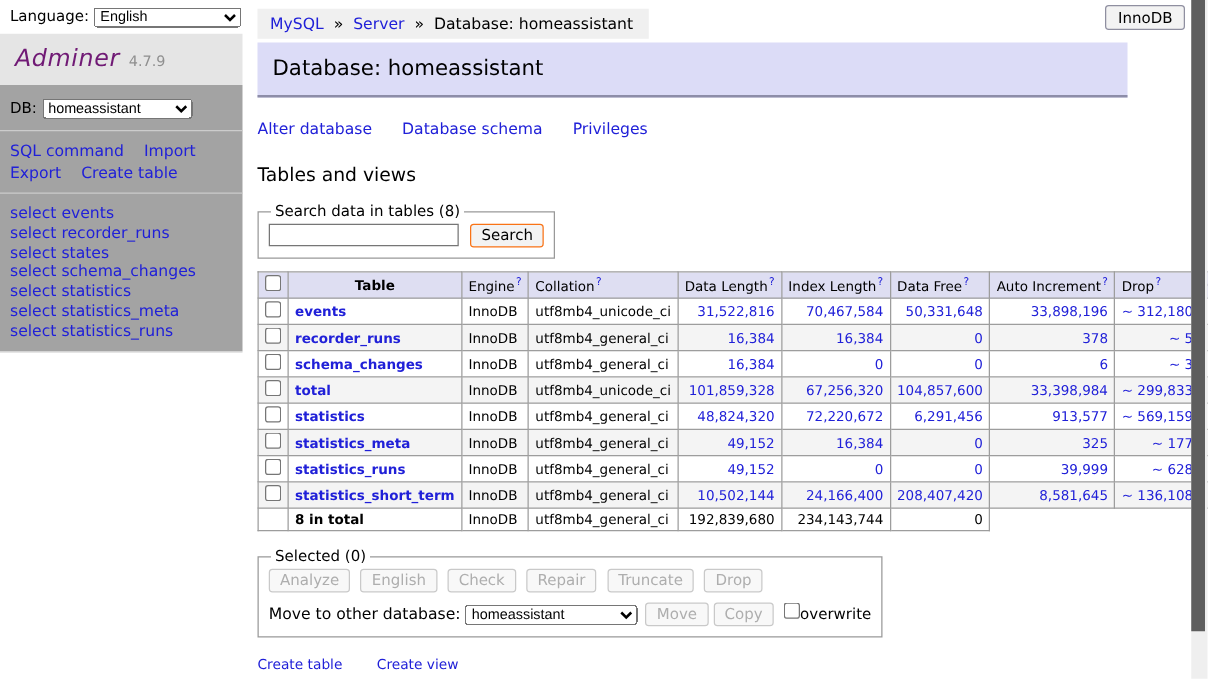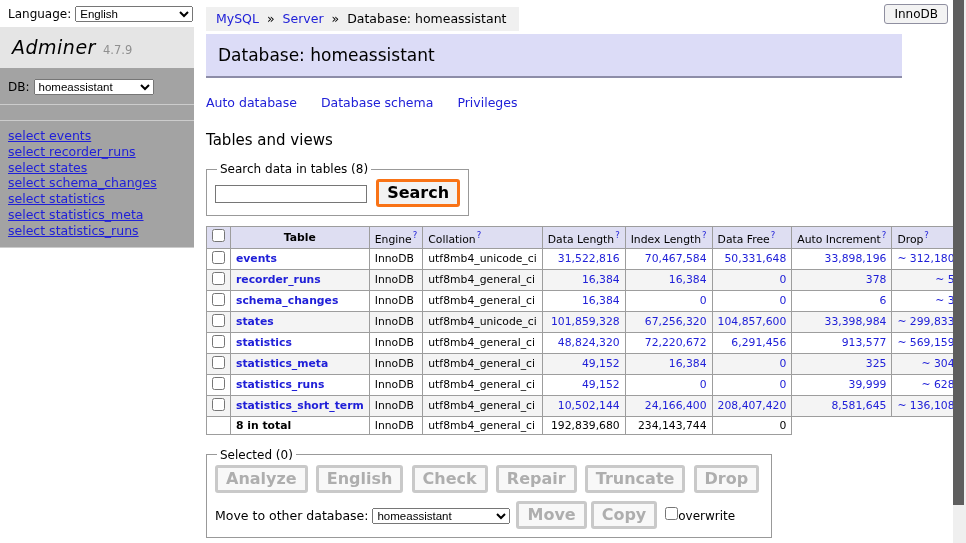--- a/index.html
+++ b/index.html
@@ -11,44 +11,44 @@
   }
   *{box-sizing:border-box;margin:0;padding:0;}
   html,body{width:966px;height:543px;overflow:hidden;background:#fff;
     font-family:"DejaVu Sans","Liberation Sans",sans-serif;font-size:13px;color:#000;}
   a{color:var(--link);text-decoration:none;cursor:pointer;}
   
   #sidebar{position:absolute;left:0;top:0;width:194px;height:543px;}
   .lang-row{padding:6px 8px 5px;background:#fff;font-size:12px;white-space:nowrap;}
   .lang-row select{width:118px;font-size:11.5px;margin-left:4px;}
   .brand{background:#e5e5e5;padding:9px 12px 10px;}
-  .brand .logo{font-style:italic;font-size:19px;color:#000000;letter-spacing:.5px;}
+  .brand .logo{font-style:italic;font-size:19px;color:#701a75;letter-spacing:.5px;}
   .brand .ver{font-size:11.5px;color:#8f8f8f;margin-left:3px;}
   .side-mid{background:#a3a3a3;}
   .db-row{padding:11px 8px 9px;font-size:12px;white-space:nowrap;}
   .db-row select{width:120px;font-size:11.5px;margin-left:4px;}
   .side-hr{border:0;border-top:1px solid #ccc;height:0;}
   .side-actions{padding:7px 8px 8px;font-size:12.5px;line-height:17px;}
   .side-actions a{margin-right:16px;}
   .side-links{padding:7px 8px 8px;font-size:12.5px;}
-  .side-links a{display:block;line-height:15.8px;text-decoration:underline;}
+  .side-links a{display:block;line-height:15.8px;}
   
   #main{position:absolute;left:206px;top:4px;width:696px;}
   .breadcrumb{display:inline-block;background:#f0f0f0;padding:4px 12px 5px 10px;
     margin-top:3px;font-size:12.5px;white-space:nowrap;}
   .breadcrumb .sep{color:#000;margin:0 4px;}
   .page-title{background:var(--title-bg);border-bottom:2px solid #8d8da8;
     padding:11px 12px;font-size:17px;font-weight:400;margin-top:3px;}
   .db-links{margin-top:17px;font-size:12.5px;}
   .db-links a{margin-right:20px;}
   h3{font-size:15px;font-weight:400;margin-top:21px;}
   fieldset{display:inline-block;border:1px solid #999;padding:3px 8px 8px;margin-top:13px;}
   legend{font-size:12px;padding:0 3px;margin-left:2px;}
-  .btn{font-size:16px;font-family:inherit;color:#000;background:#f3f3f3;
-    border:3px solid #f97316;border-radius:3px;padding:1px 8px 2px;cursor:pointer;font-weight:bold;}
+  .btn{font-size:12px;font-family:inherit;color:#000;background:#f3f3f3;
+    border:1px solid #f97316;border-radius:3px;padding:1px 8px 2px;cursor:pointer;}
   .btn:disabled{color:#aeaeae;border-color:#c9c9c9;background:#f8f8f8;cursor:default;}
   .search-box input[type=text]{width:152px;height:18px;border:1px solid #767676;
     font-size:12px;padding:1px 3px;margin-right:5px;background:#fff;}
   
   table{border-collapse:collapse;margin-top:10px;font-size:10.8px;}
   th,td{border:1px solid var(--border);padding:2px 5px;white-space:nowrap;line-height:13px;}
   thead th{background:var(--thead-bg);font-weight:400;text-align:left;}
   thead th.c-table{font-weight:700;text-align:center;min-width:112px;}
   thead th.c-comment{min-width:50px;}
   thead th .sup{font-size:8.5px;vertical-align:super;margin-left:1px;}
@@ -83,20 +83,22 @@
   <div class="brand">
     <span class="logo">Adminer</span>
     <span class="ver">4.7.9</span>
   </div>
   <div class="side-mid">
     <div class="db-row">
       <span>DB:</span><select><option>homeassistant</option></select>
     </div>
     <hr class="side-hr">
     <div class="side-actions">
+      <div><a>SQL command</a><a>Import</a></div>
+      <div><a>Export</a><a>Create table</a></div>
     </div>
     <hr class="side-hr">
     <div class="side-links">
       <a>select events</a>
       <a>select recorder_runs</a>
       <a>select states</a>
       <a>select schema_changes</a>
       <a>select statistics</a>
       <a>select statistics_meta</a>
       <a>select statistics_runs</a>
@@ -110,21 +112,21 @@
     <a>MySQL</a>
     <span class="sep">»</span>
     <a>Server</a>
     <span class="sep">»</span>
     <span>Database: homeassistant</span>
   </div>
 
   <h2 class="page-title">Database: homeassistant</h2>
 
   <div class="db-links">
-    <a>Auto database</a>
+    <a>Alter database</a>
     <a>Database schema</a>
     <a>Privileges</a>
   </div>
 
   <h3>Tables and views</h3>
 
   <fieldset class="search-box">
     <legend>Search data in tables (8)</legend>
     <input type="text" style="">
     <button class="btn">Search</button>
@@ -177,21 +179,21 @@
         <td>utf8mb4_general_ci</td>
         <td class="num">16,384</td>
         <td class="num">0</td>
         <td class="num">0</td>
         <td class="num">6</td>
         <td class="num">~ 3</td>
         <td></td>
       </tr>
       <tr>
         <td class="c-check"><input type="checkbox" style=""></td>
-        <td class="name"><a>states</a></td>
+        <td class="name"><a>total</a></td>
         <td>InnoDB</td>
         <td>utf8mb4_unicode_ci</td>
         <td class="num">101,859,328</td>
         <td class="num">67,256,320</td>
         <td class="num">104,857,600</td>
         <td class="num">33,398,984</td>
         <td class="num">~ 299,833</td>
         <td></td>
       </tr>
       <tr>
@@ -208,21 +210,21 @@
       </tr>
       <tr>
         <td class="c-check"><input type="checkbox" style=""></td>
         <td class="name"><a>statistics_meta</a></td>
         <td>InnoDB</td>
         <td>utf8mb4_general_ci</td>
         <td class="num">49,152</td>
         <td class="num">16,384</td>
         <td class="num">0</td>
         <td class="num">325</td>
-        <td class="num">~ 304</td>
+        <td class="num">~ 177</td>
         <td></td>
       </tr>
       <tr>
         <td class="c-check"><input type="checkbox" style=""></td>
         <td class="name"><a>statistics_runs</a></td>
         <td>InnoDB</td>
         <td>utf8mb4_general_ci</td>
         <td class="num">49,152</td>
         <td class="num">0</td>
         <td class="num">0</td>

